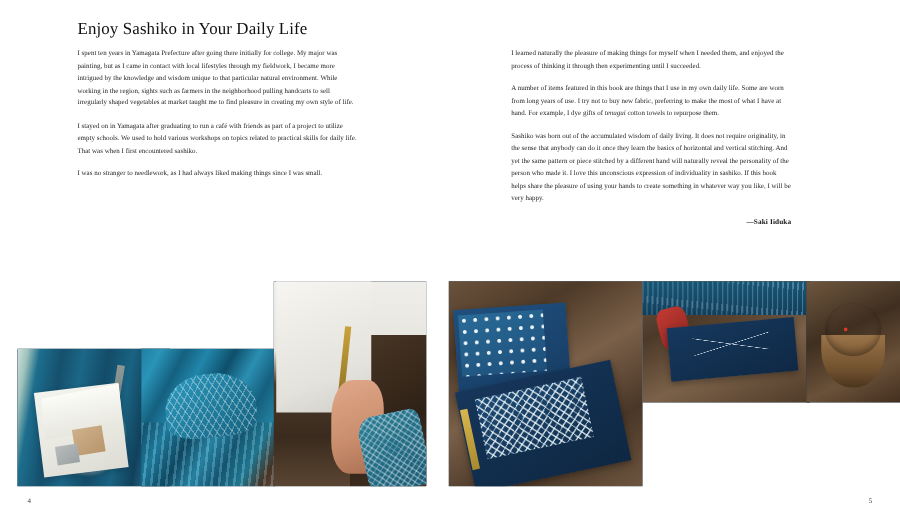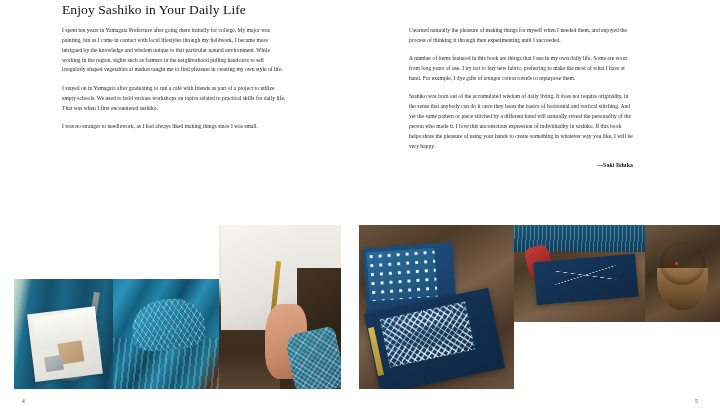--- a/index.html
+++ b/index.html
@@ -21,21 +21,21 @@
     position: relative;
     width: 720px;
     height: 411px;
     background: #ffffff;
   }
 
   
   .text-area {
     position: absolute;
     left: 0;
-    top: 0;
+    top: 13px;
     width: 720px;
     height: 222px;
   }
 
   .page-title {
     position: absolute;
     left: 62px;
     top: 2px;
     font-size: 13.5px;
     font-weight: 400;

